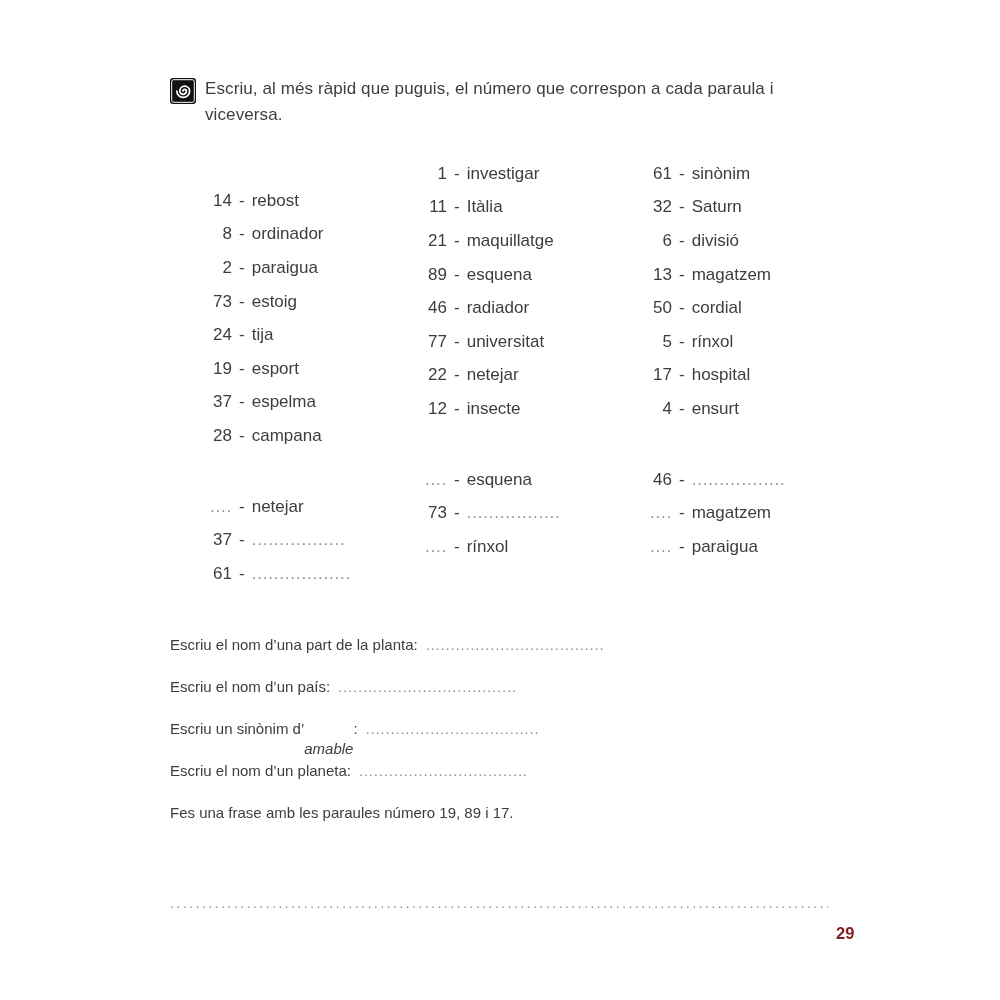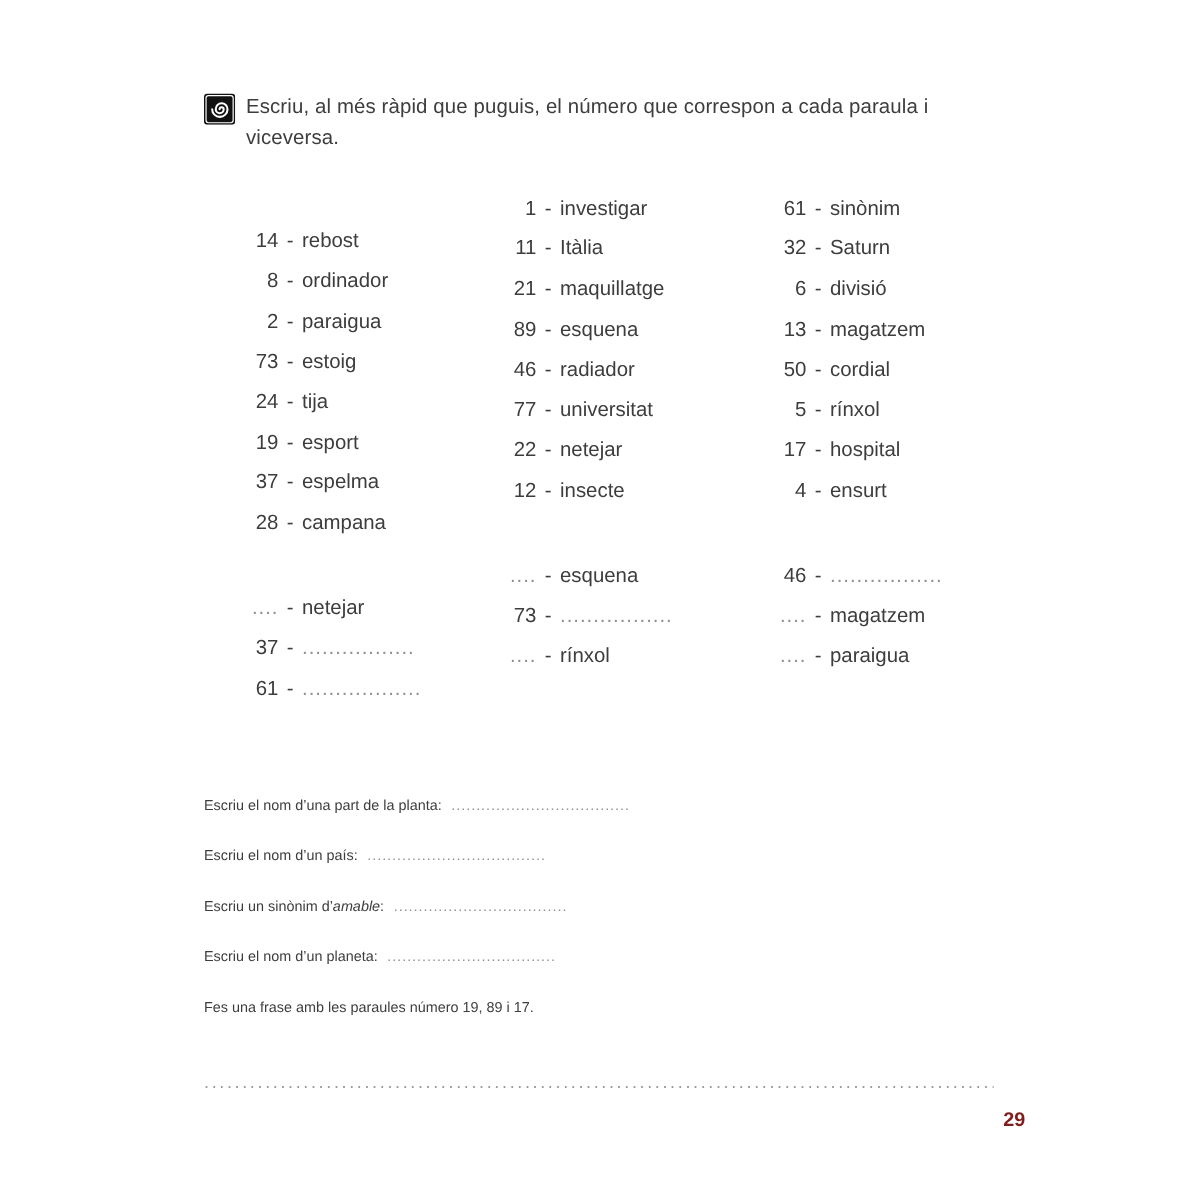--- a/index.html
+++ b/index.html
@@ -18,22 +18,22 @@
   .col-3{width:220px;}
   #pairs{top:157px;}
   #fill{top:463px;}
   .pair{height:33.6px;display:flex;align-items:center;font-size:17px;white-space:nowrap;}
   .num{display:inline-block;width:62px;text-align:right;}
   .dash{padding:0 7px;}
   .dots, .blank{color:#8f8f8f;letter-spacing:0.8px;}
 
   
   .questions{position:absolute;left:170px;top:636px;}
-  .q{height:42px;display:flex;align-items:flex-end;font-size:12px;white-space:nowrap;}
-  .q .it{font-style:italic;}
+  .q{height:42px;display:flex;align-items:flex-start;font-size:15px;white-space:nowrap;}
+  .q .it{font-style:italic;margin-top:20px;}
   .q .dots{margin-left:8px;}
 
   
   .writing-line{position:absolute;left:170px;top:894px;width:658px;height:22px;overflow:hidden;
     white-space:nowrap;color:#979797;font-size:15px;letter-spacing:2.2px;}
 
   
   .page-num{position:absolute;left:836px;top:924px;font-size:16.5px;font-weight:bold;color:#7f1d1d;}
 </style>
 </head>

